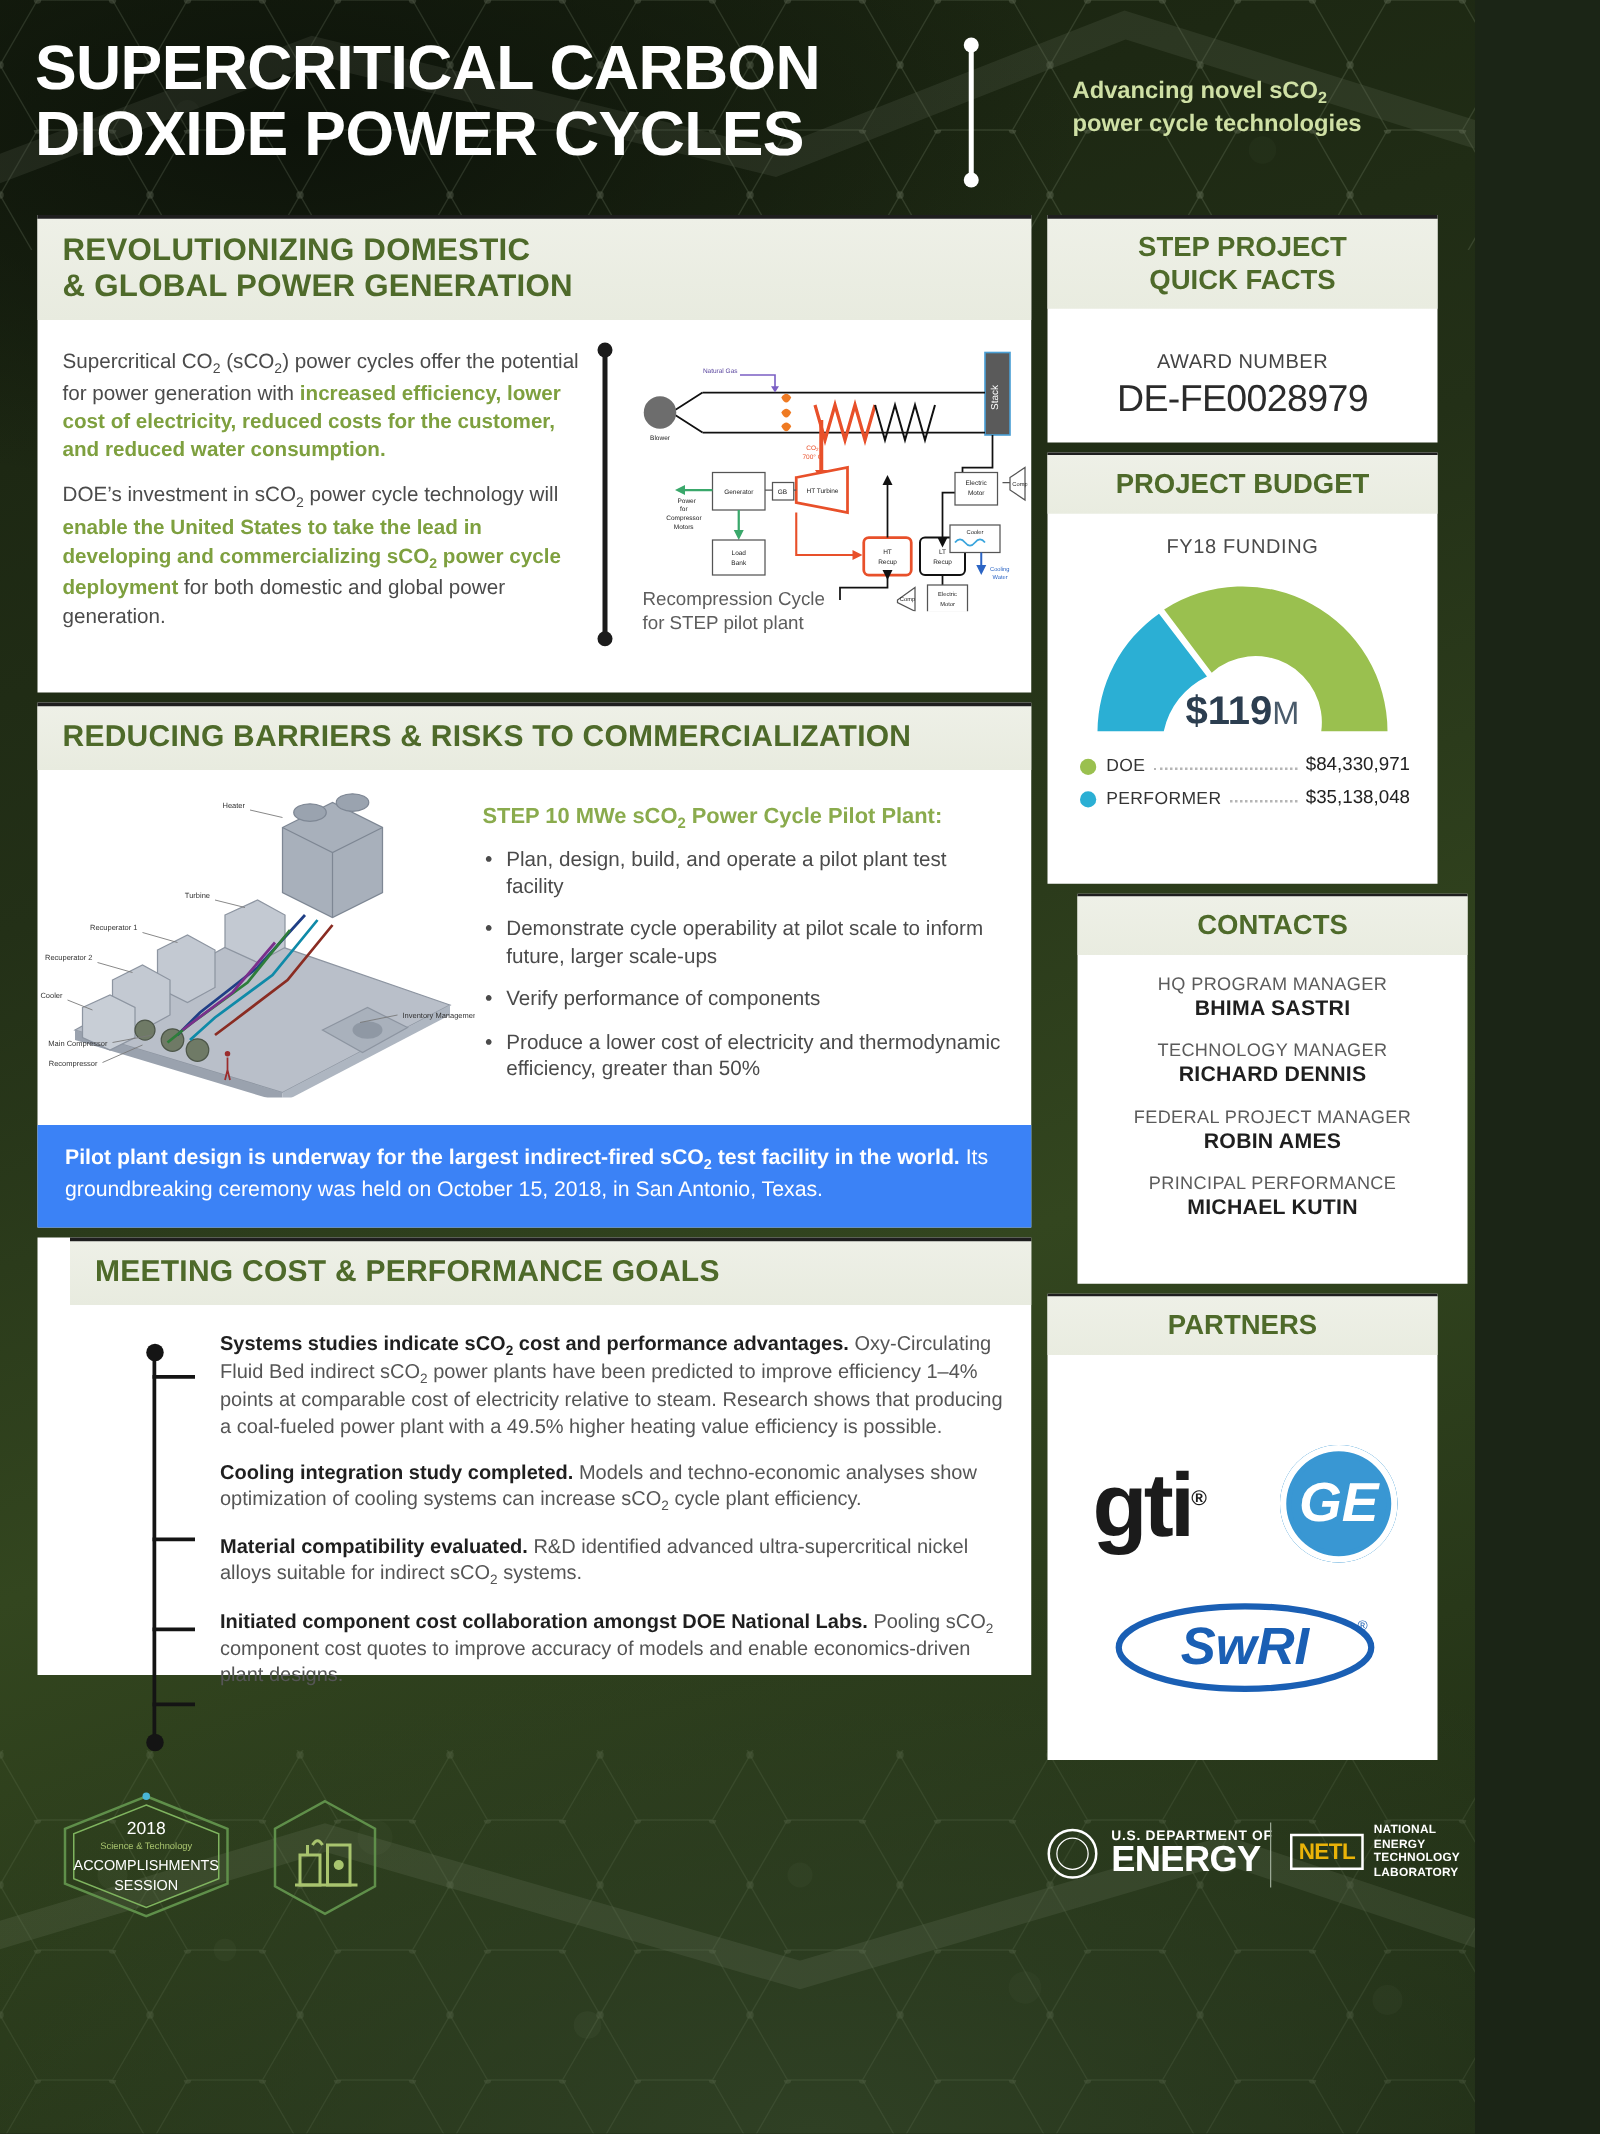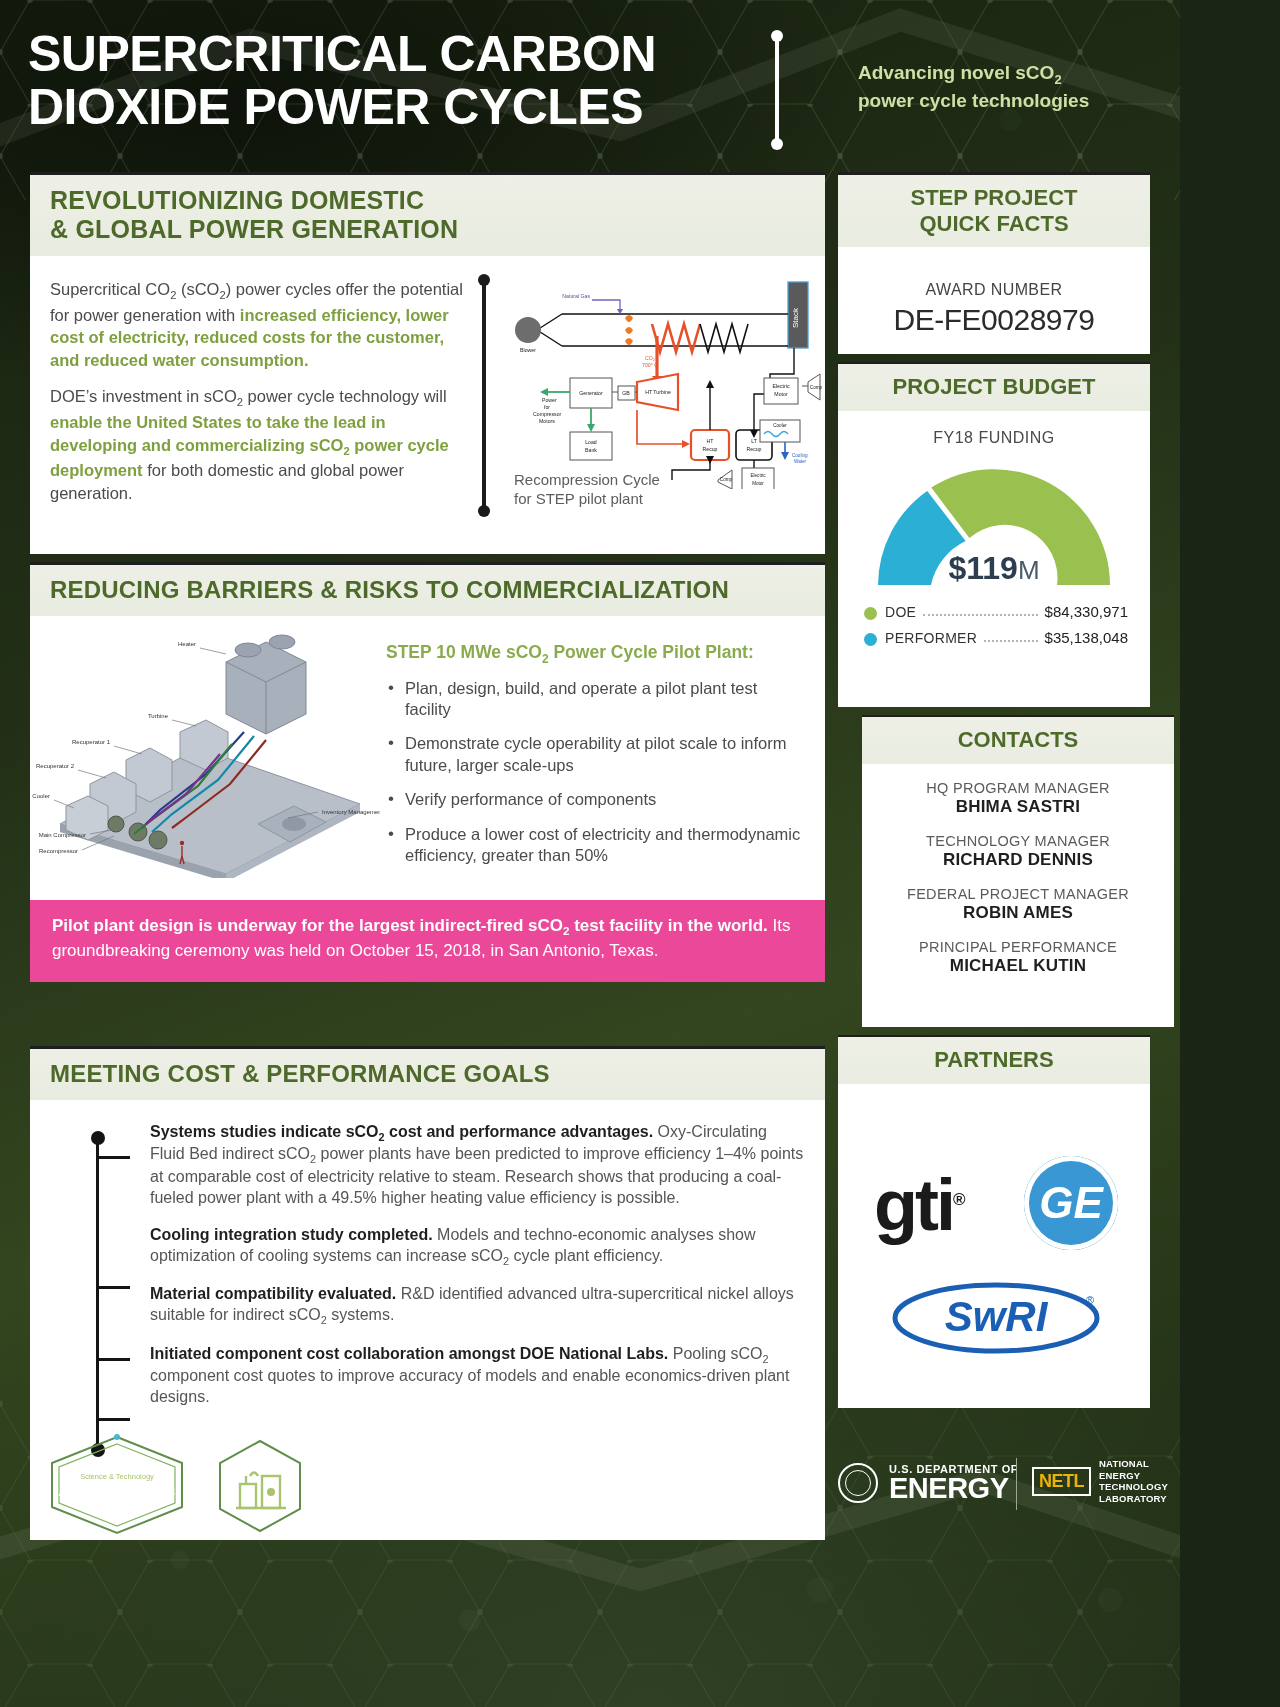--- a/index.html
+++ b/index.html
@@ -63,26 +63,26 @@
   .s2-body { display:flex; padding:12px 0 0 0; height:300px; }
   .s2-fig { width:350px; position:relative; }
   .s2-text { flex:1; padding:14px 18px 0 6px; }
   .s2-h { color:#8aab4d; font-weight:bold; font-size:17.5px; margin-bottom:12px; }
   .bullets { list-style:none; }
   .bullets li { position:relative; padding-left:19px; margin-bottom:13px;
      font-size:16.5px; line-height:1.3; color:#4b4b4b; }
   .bullets li:before { content:"•"; position:absolute; left:2px; top:-1px; color:#4b4b4b; font-size:17px; }
   .callout {
     position:absolute; left:0; bottom:0; width:795px; min-height:82px;
-    background:#ec4899; color:#fff; padding:15px 22px 14px 22px;
+    background:#3b82f6; color:#fff; padding:15px 22px 14px 22px;
     font-size:17px; line-height:1.33;
   }
   .callout b { font-weight:bold; }
 
-  #sec3 { left:30px; top:1046px; width:795px; height:494px; }
+  #sec3 { left:30px; top:990px; width:795px; height:350px;padding-left:26px; }
   .s3-body { position:relative; padding:22px 20px 0 20px; }
   .tl { position:absolute; left:66px; top:38px; width:3px; height:312px; background:#141414; }
   .tl:before, .tl:after { content:""; position:absolute; left:-5.5px; width:14px; height:14px; border-radius:50%; background:#141414;}
   .tl:before { top:-7px; } .tl:after { bottom:-7px; }
   .tick { position:absolute; left:66px; width:34px; height:3px; background:#141414; }
   .item { margin-left:100px; margin-bottom:16px; font-size:16px; line-height:1.31; color:#555; }
   .item b { color:#1f1f1f; }
 
   
   #rc1 { left:838px; top:172px; width:312px; height:182px; }

